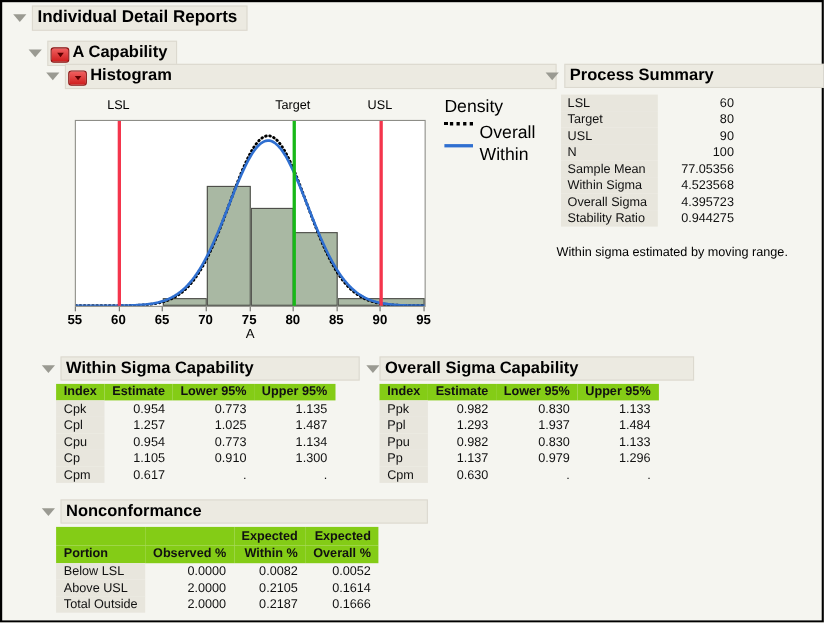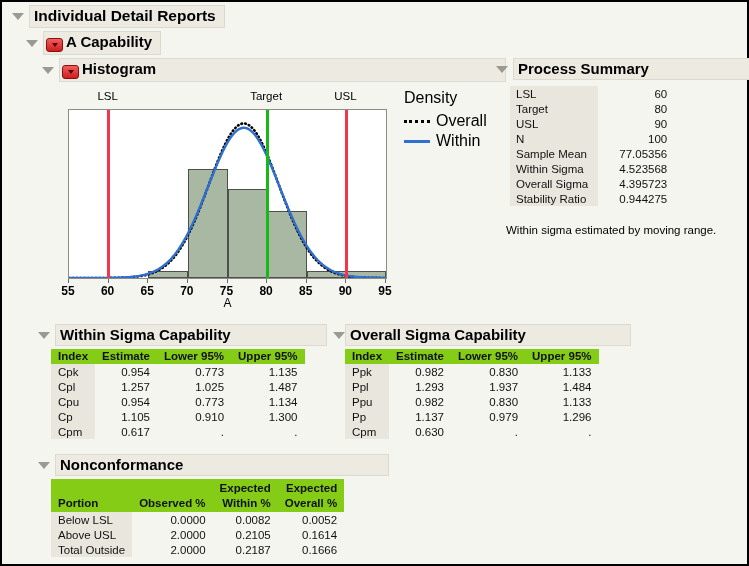--- a/index.html
+++ b/index.html
@@ -62,21 +62,21 @@
   .reftag{position:absolute;font-size:11.5px;color:#000;transform:translateX(-50%);white-space:nowrap;top:5px;}
   .bar{position:absolute;bottom:0;background:#a9b8a3;border:1px solid #4e4e4a;box-sizing:border-box;}
   #axis{position:absolute;left:16px;top:193px;width:319px;height:22px;}
   .tick{position:absolute;top:0;width:1px;height:4px;background:#6b6b66;}
   .tlab{position:absolute;top:5px;font-size:12px;transform:translateX(-50%);font-weight:bold;}
   #xlabel{position:absolute;left:16px;top:210px;width:319px;text-align:center;font-size:12px;}
 
   
   #legend{position:absolute;left:402px;top:86px;font-size:16px;line-height:20px;}
   #legend .hdr{margin-bottom:3px;}
-  #legend .row{display:flex;align-items:center;}
+  #legend .row{display:flex;}
   #legend .swatch{width:26px;margin-right:6px;display:inline-block;}
   .sw-dot{border-top:3px dotted #000;}
   .sw-line{border-top:3px solid #2f6fd0;}
 
   
   #withinBlk{position:absolute;left:36px;top:322px;}
   #overallBlk{position:absolute;left:330px;top:322px;}
   #nonconfBlk{position:absolute;left:36px;top:452px;}
 
   .secttl{display:flex;align-items:center;}
@@ -85,21 +85,21 @@
 </head>
 <body>
 
 <div id="root">
 
   <div class="drow" style="left:10px;top:3px;">
     <span class="tri"></span>
     <span class="ttl h1">Individual Detail Reports</span>
   </div>
 
-  <div class="drow" style="left:24px;top:29px;">
+  <div class="drow" style="left:24px;top:35px;">
     <span class="tri"></span>
     <span class="ttl h2" style="padding-left:2px;">
       <span class="redbtn">
           <i></i>
         </span><span>A Capability</span>
     </span>
   </div>
 
   <div class="drow" style="left:40px;top:56px;">
     <span class="tri"></span>

